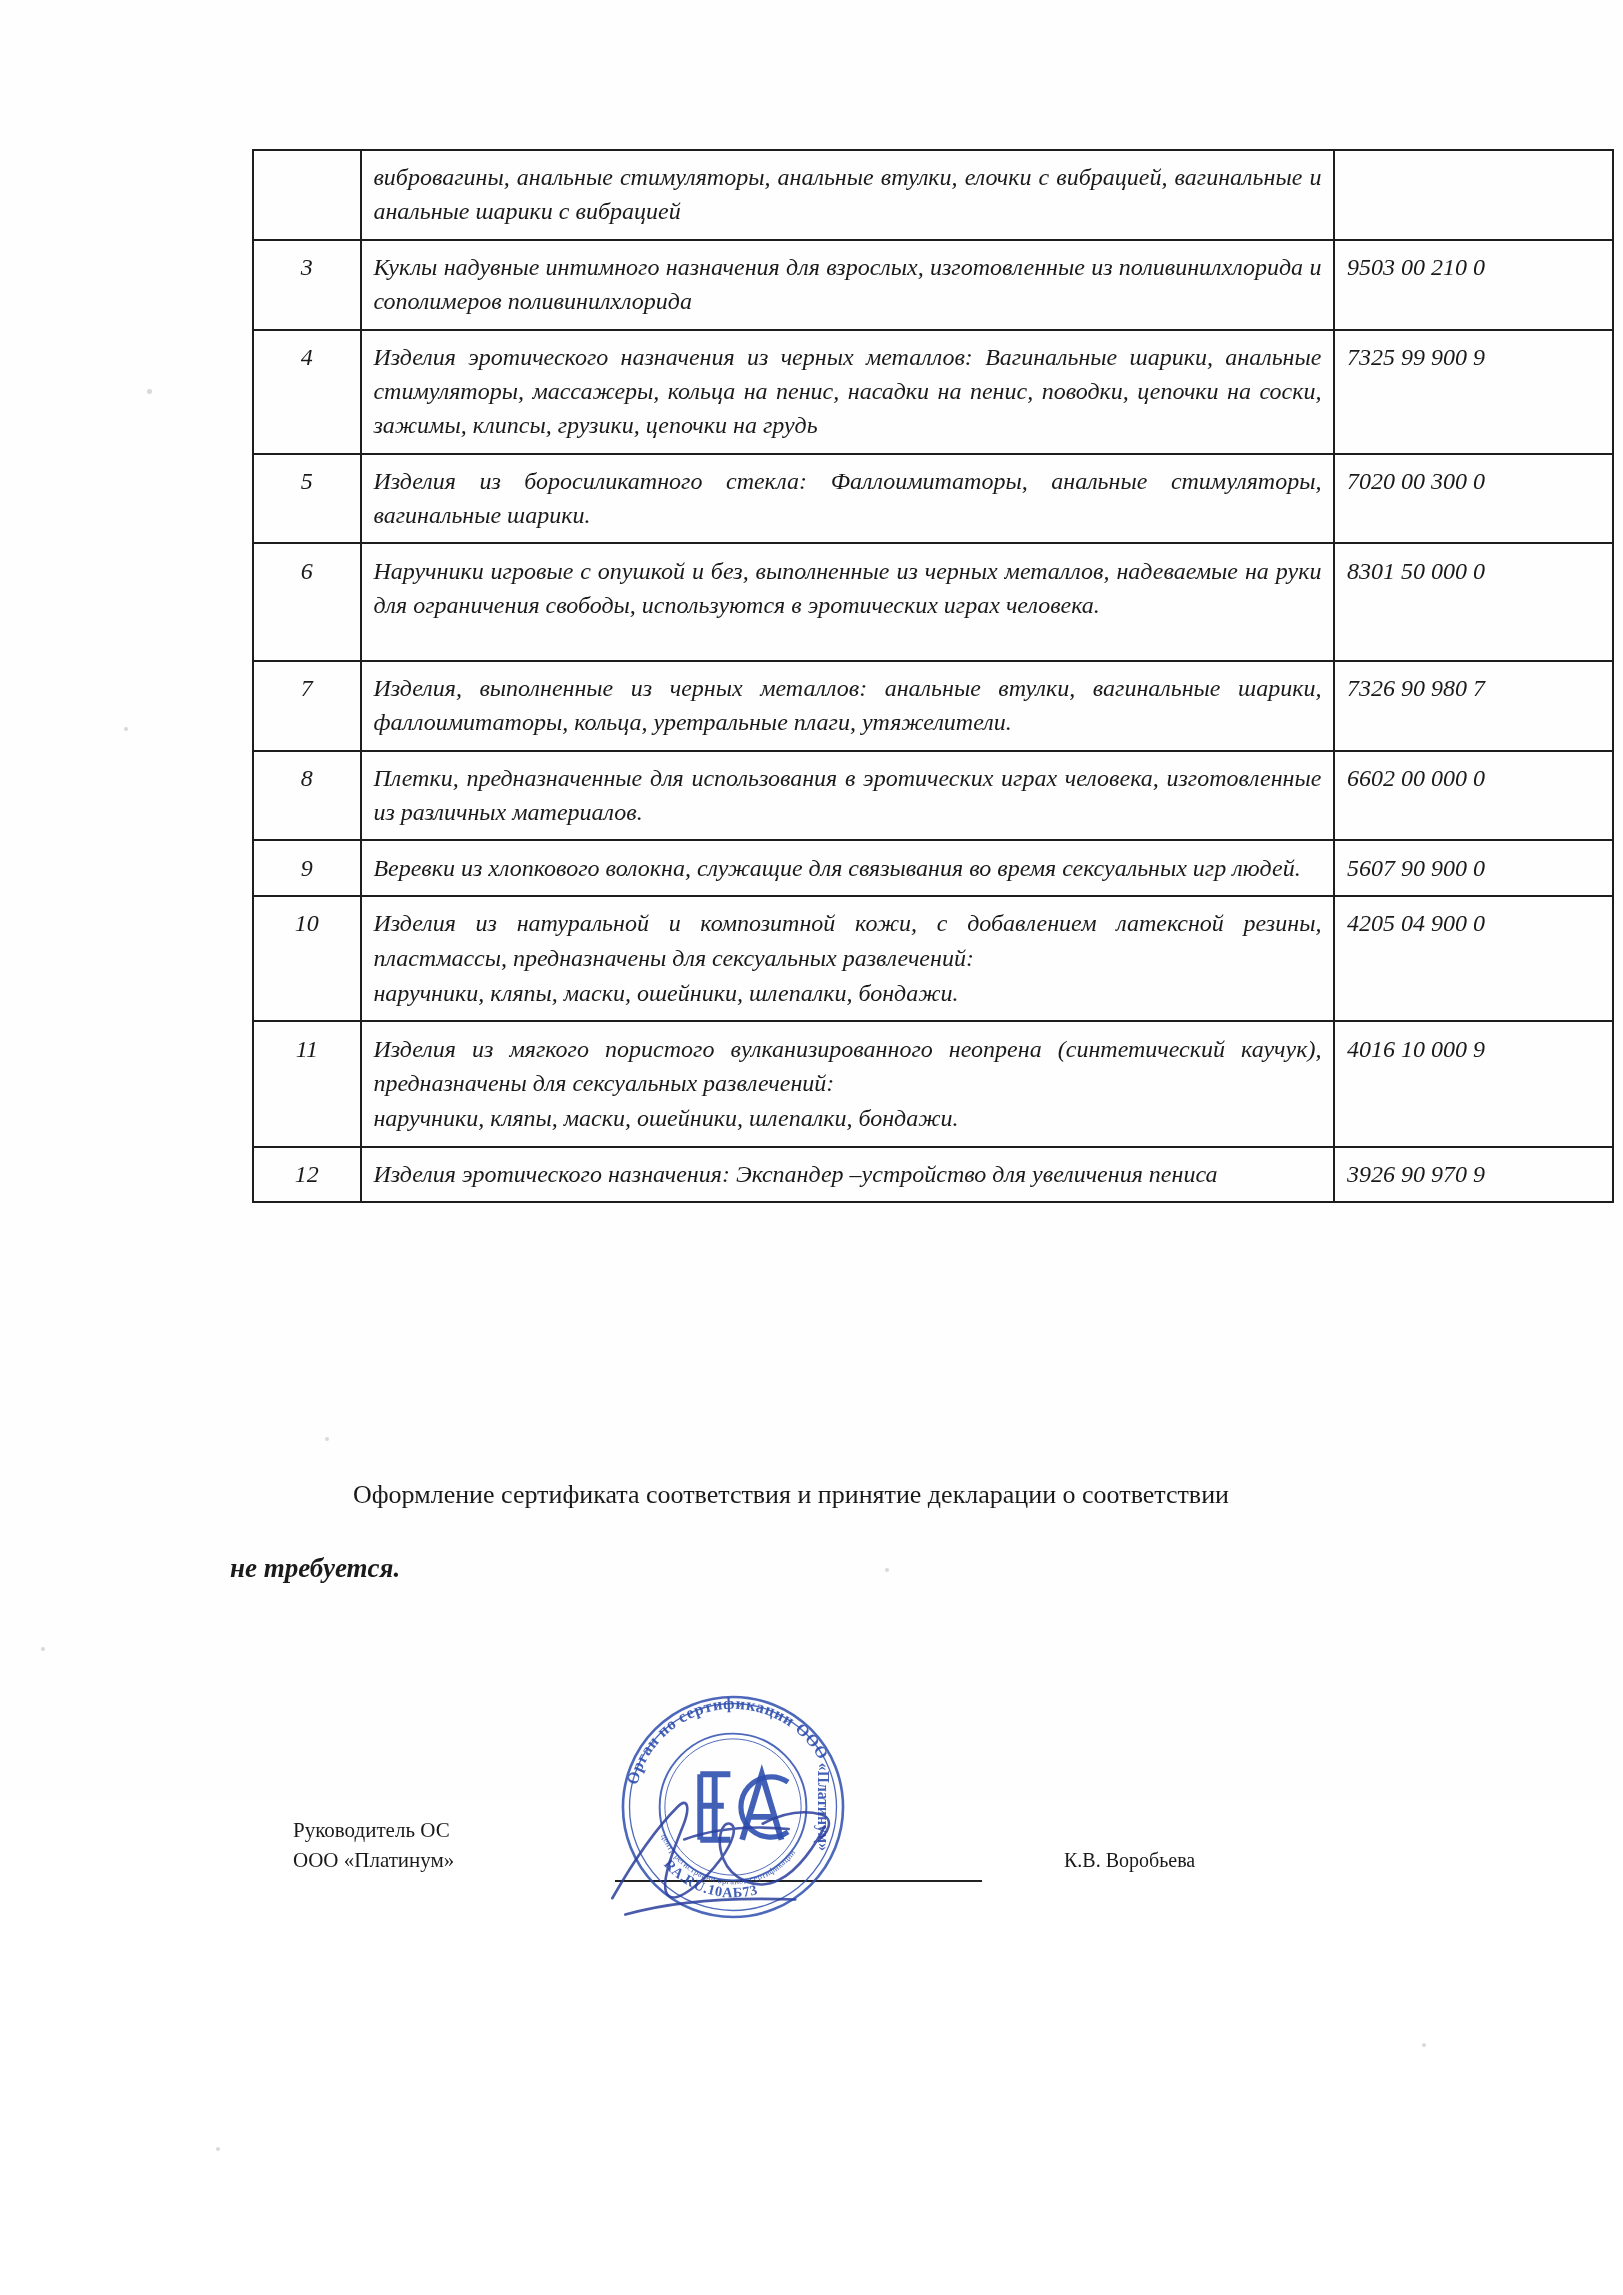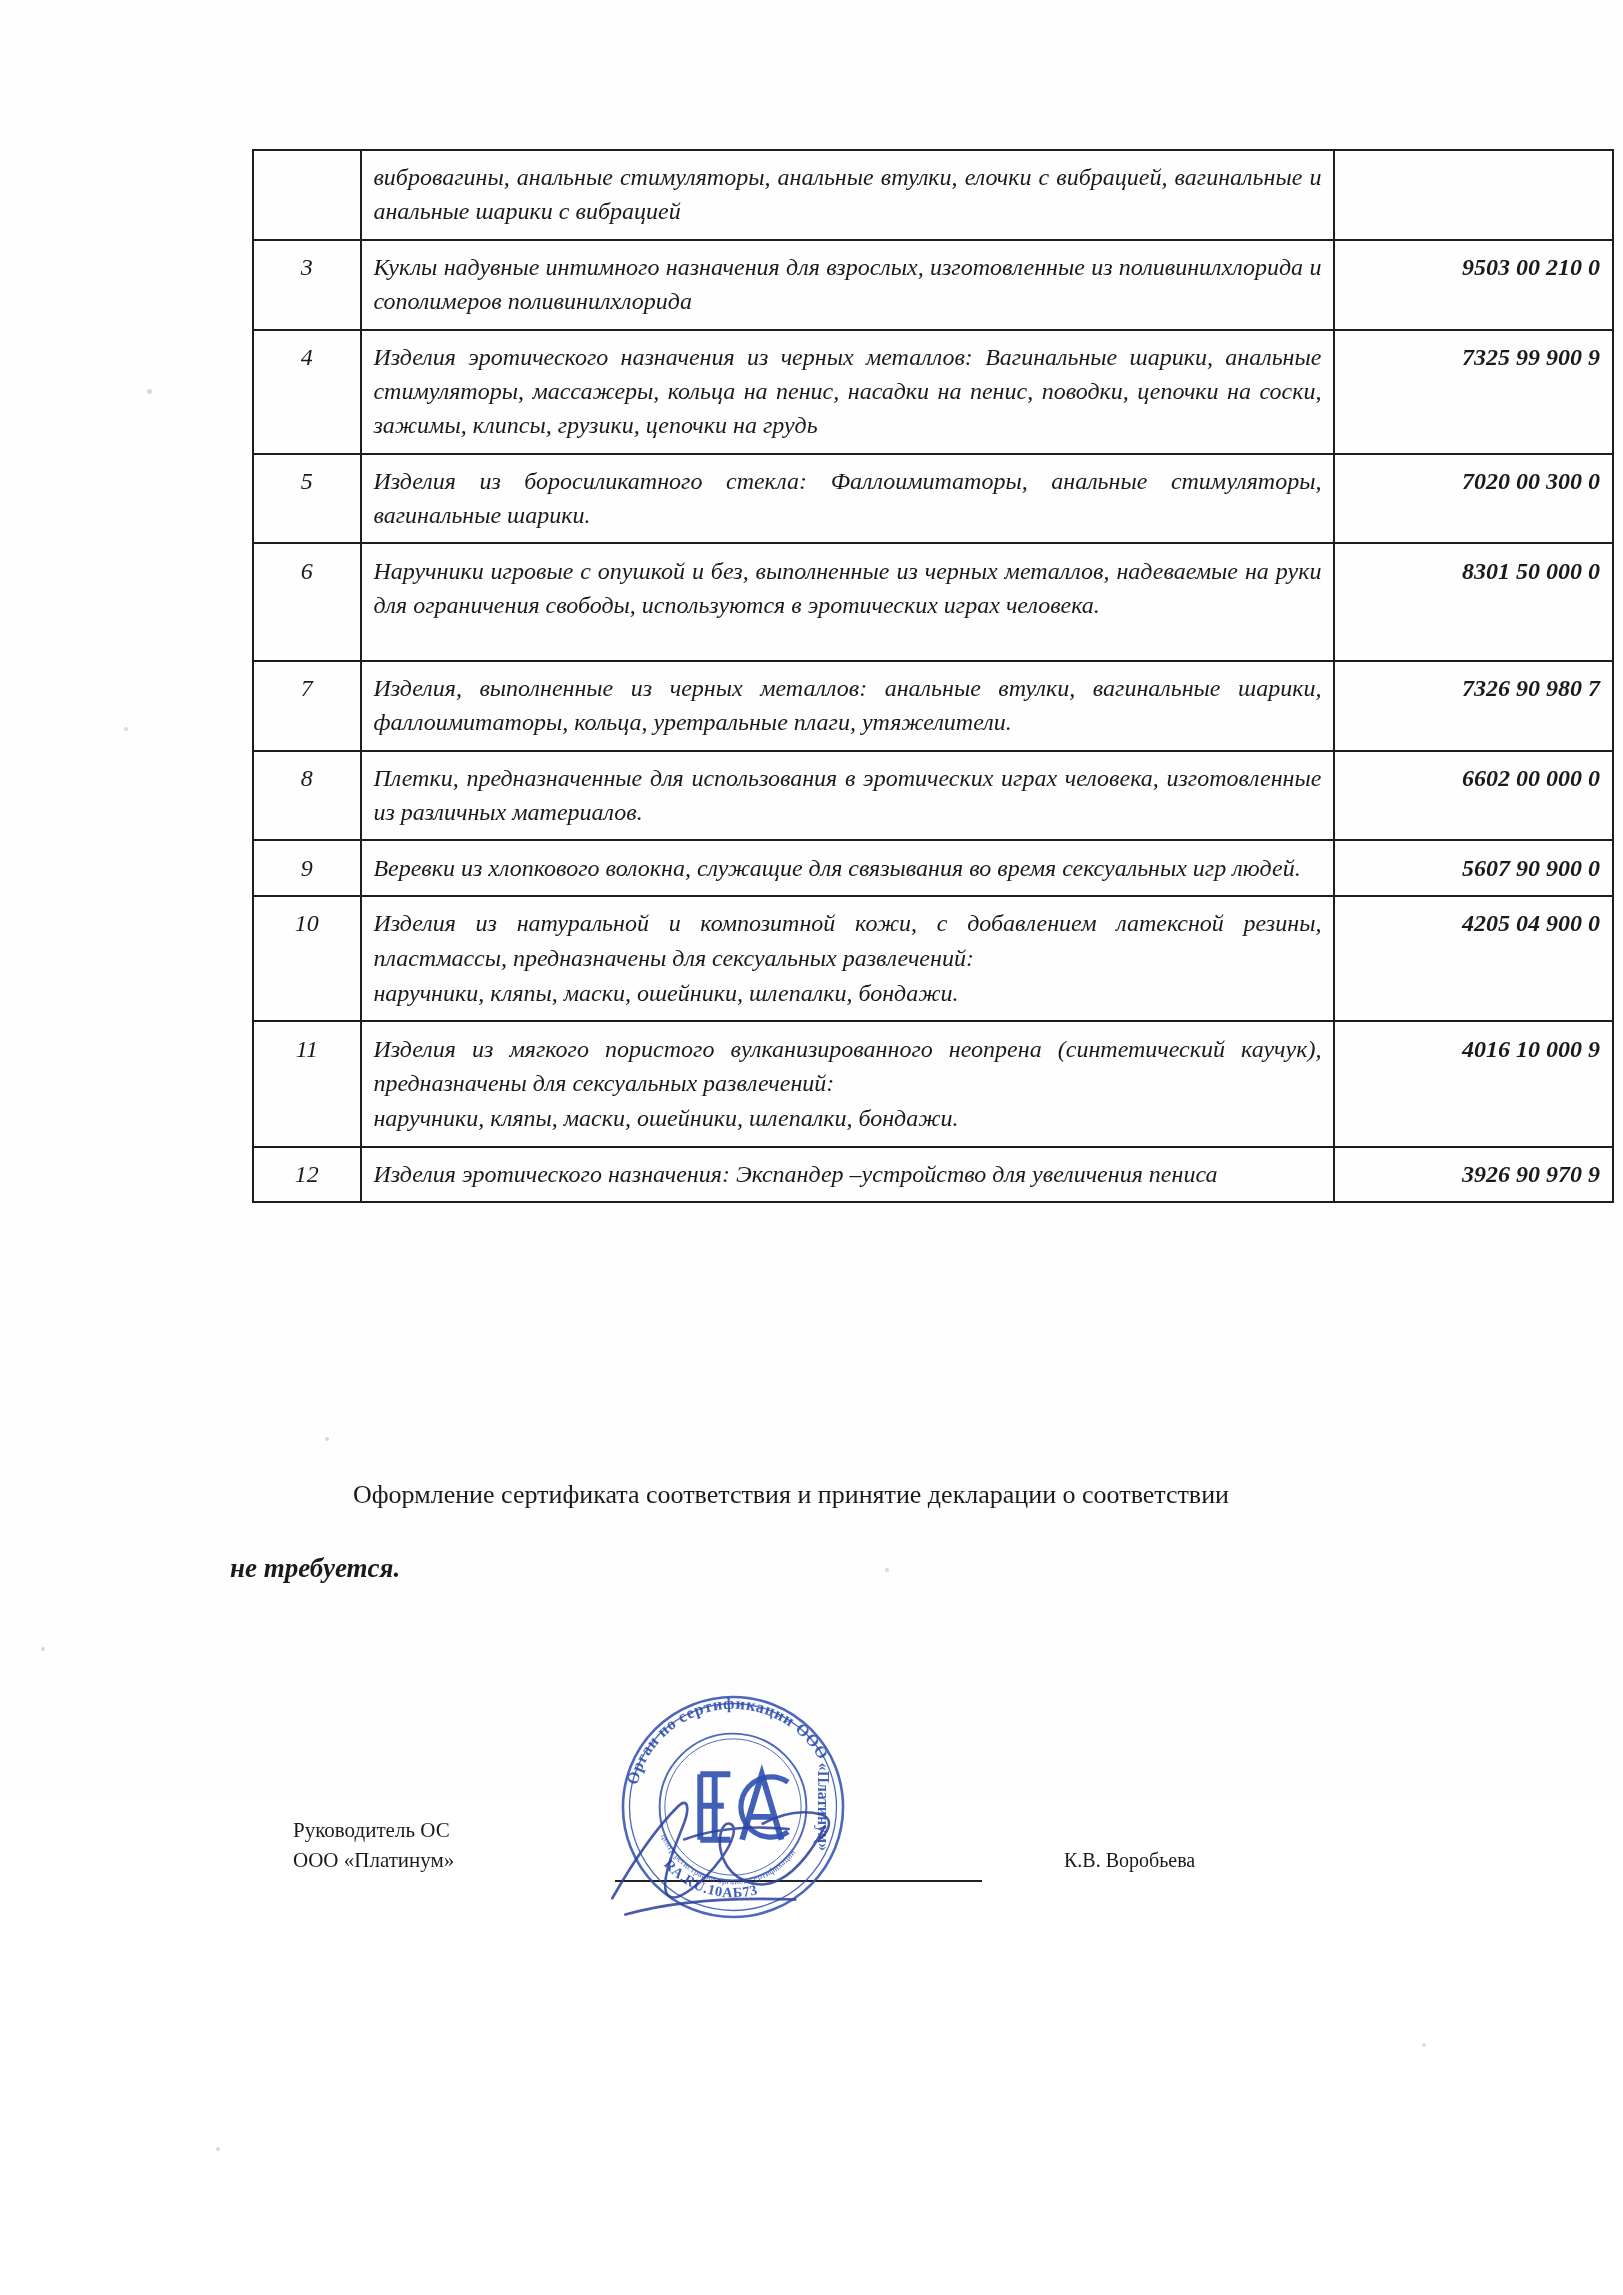--- a/index.html
+++ b/index.html
@@ -35,21 +35,21 @@
   .doc-table td {
     border: 2px solid #1d1d1d;
     vertical-align: top;
     padding: 9.2px 11.8px 10.5px 11.8px;
     font-size: 24px;
     line-height: 1.42;
     font-style: italic;
   }
   .col-num { width: 82px; text-align: center; font-style: italic; }
   .col-desc { width: 948px; text-align: justify; text-justify: inter-word; }
-  .col-code { width: 253px; text-align: right; font-weight: bold; font-style: italic; white-space: nowrap; }
+  .col-code { width: 253px; text-align: left; font-weight: normal; font-style: italic; white-space: nowrap; }
   .desc-p { margin: 0; }
   .desc-sub { display: block; margin-top: 1.3px; }
 
   
   .para-main {
     position: absolute;
     left: 353px;
     top: 1475px;
     width: 1178px;
     font-size: 26px;

